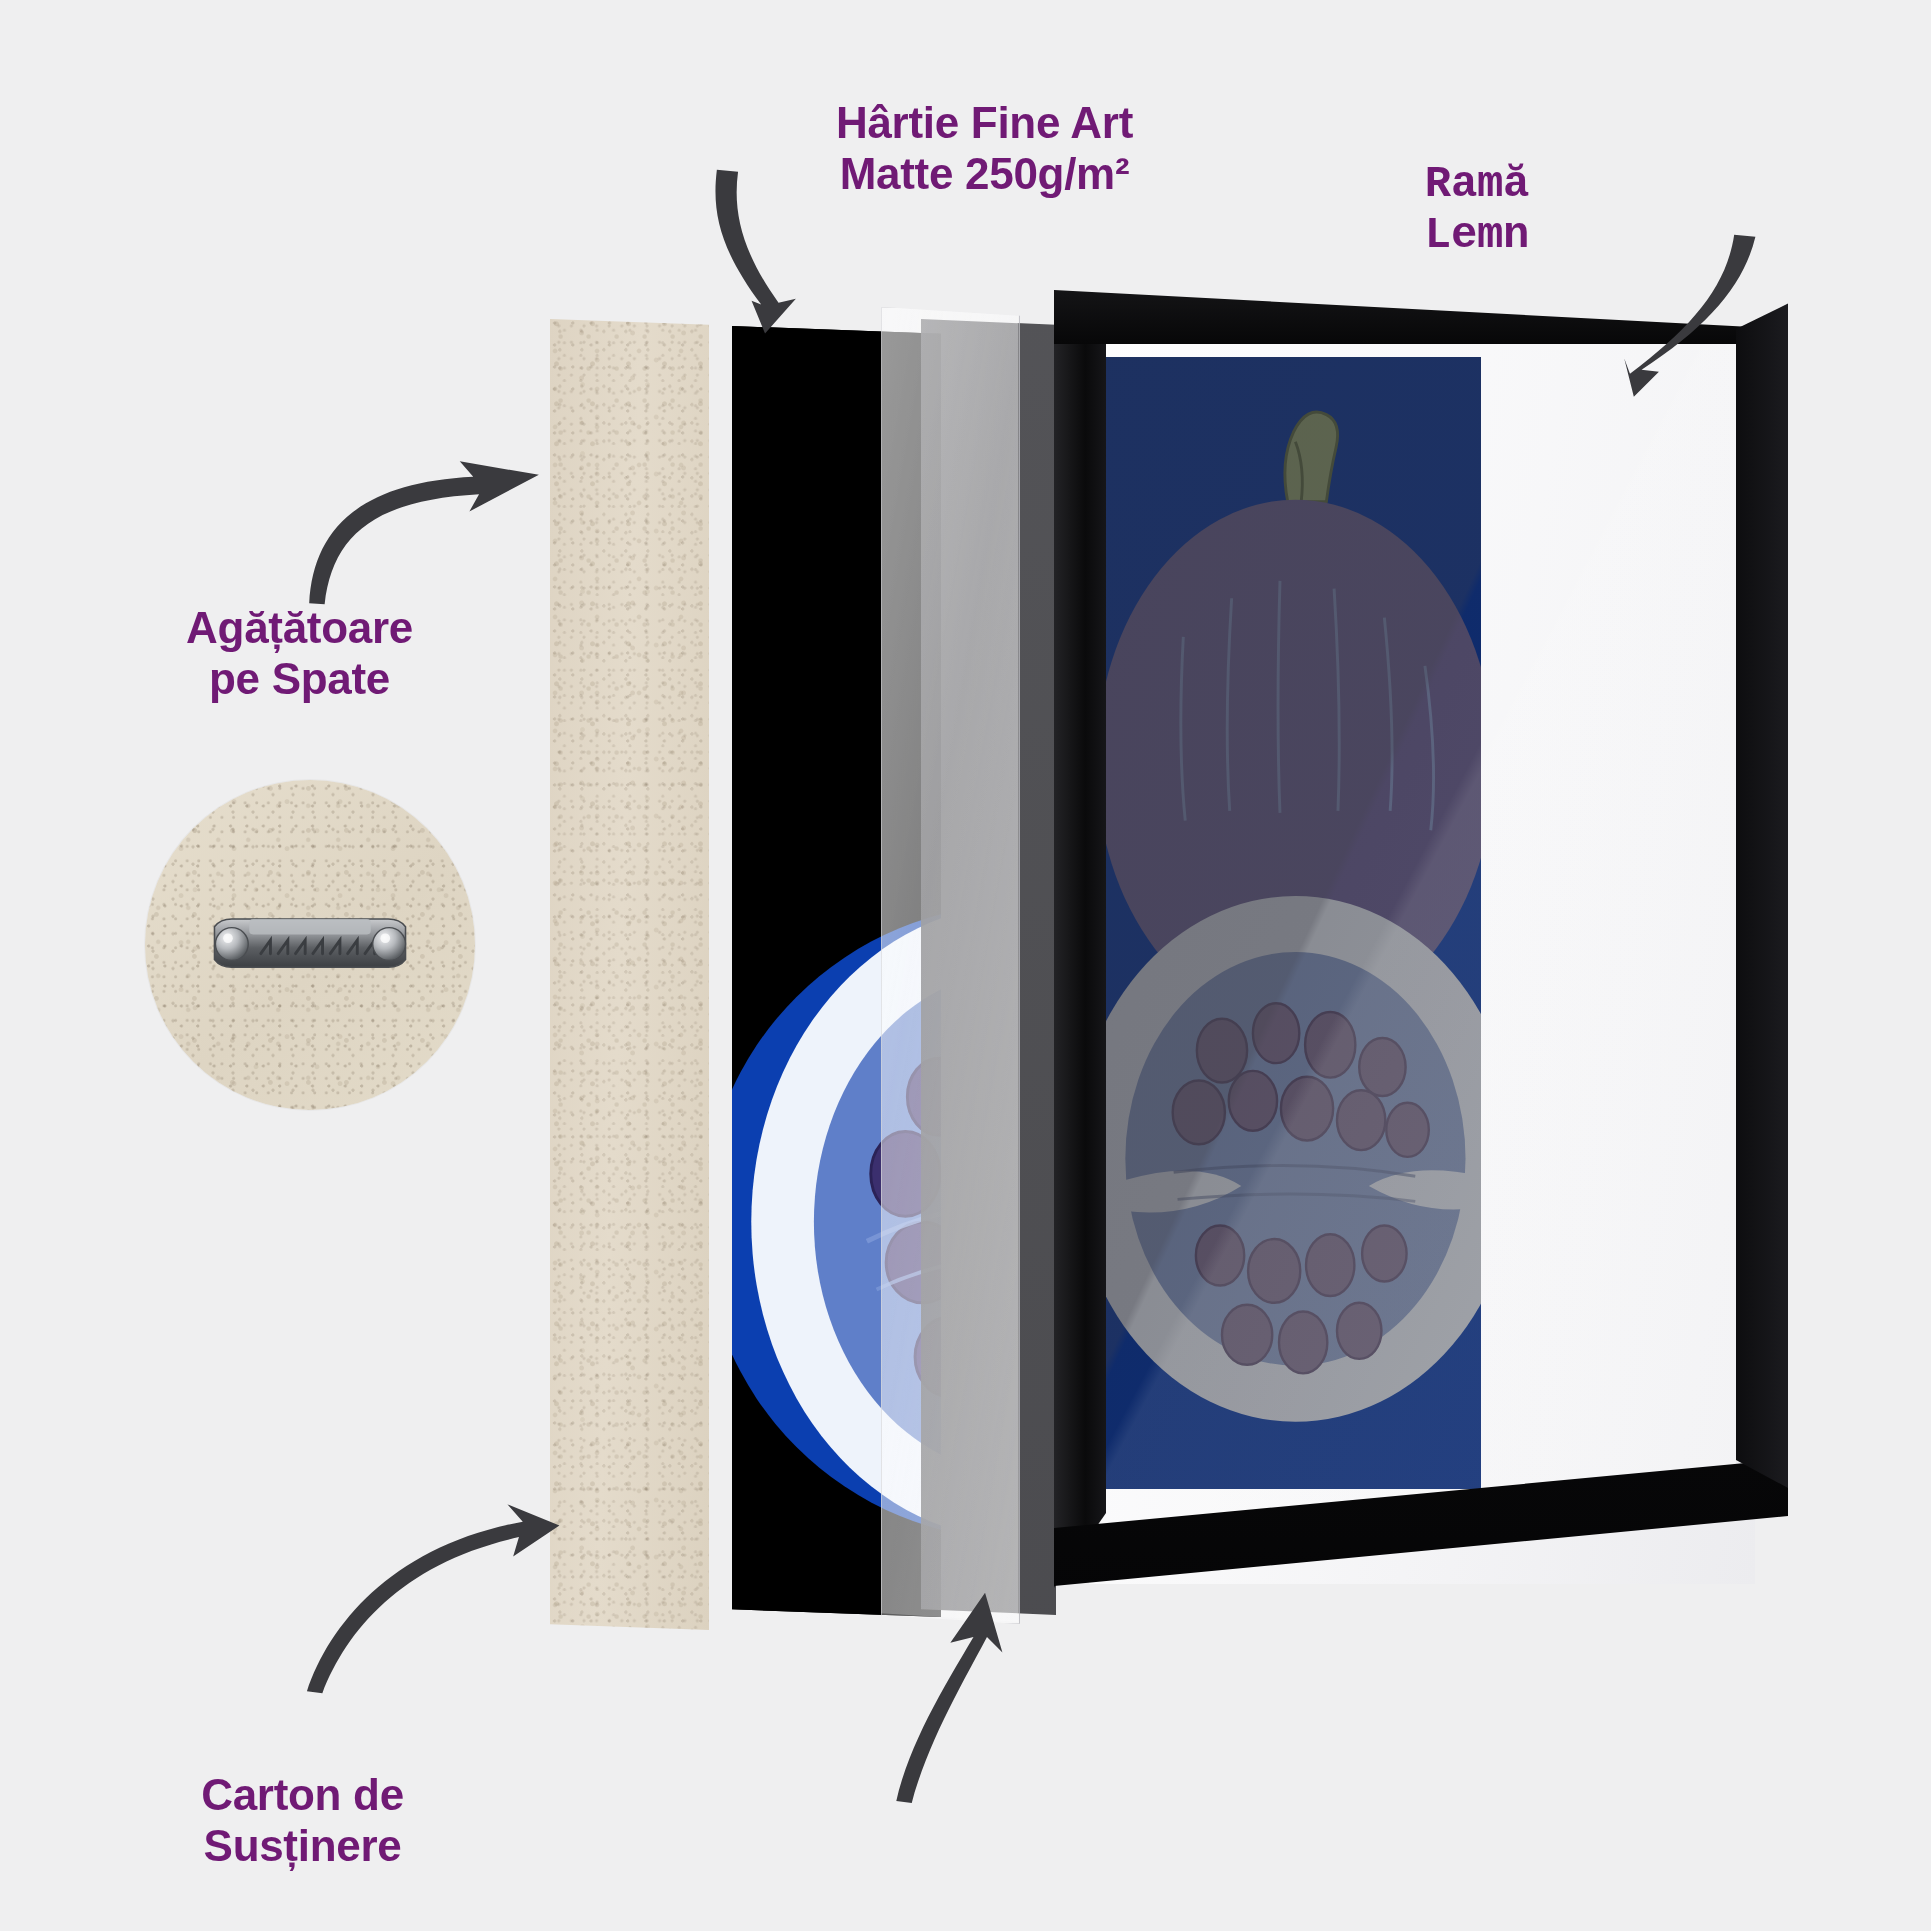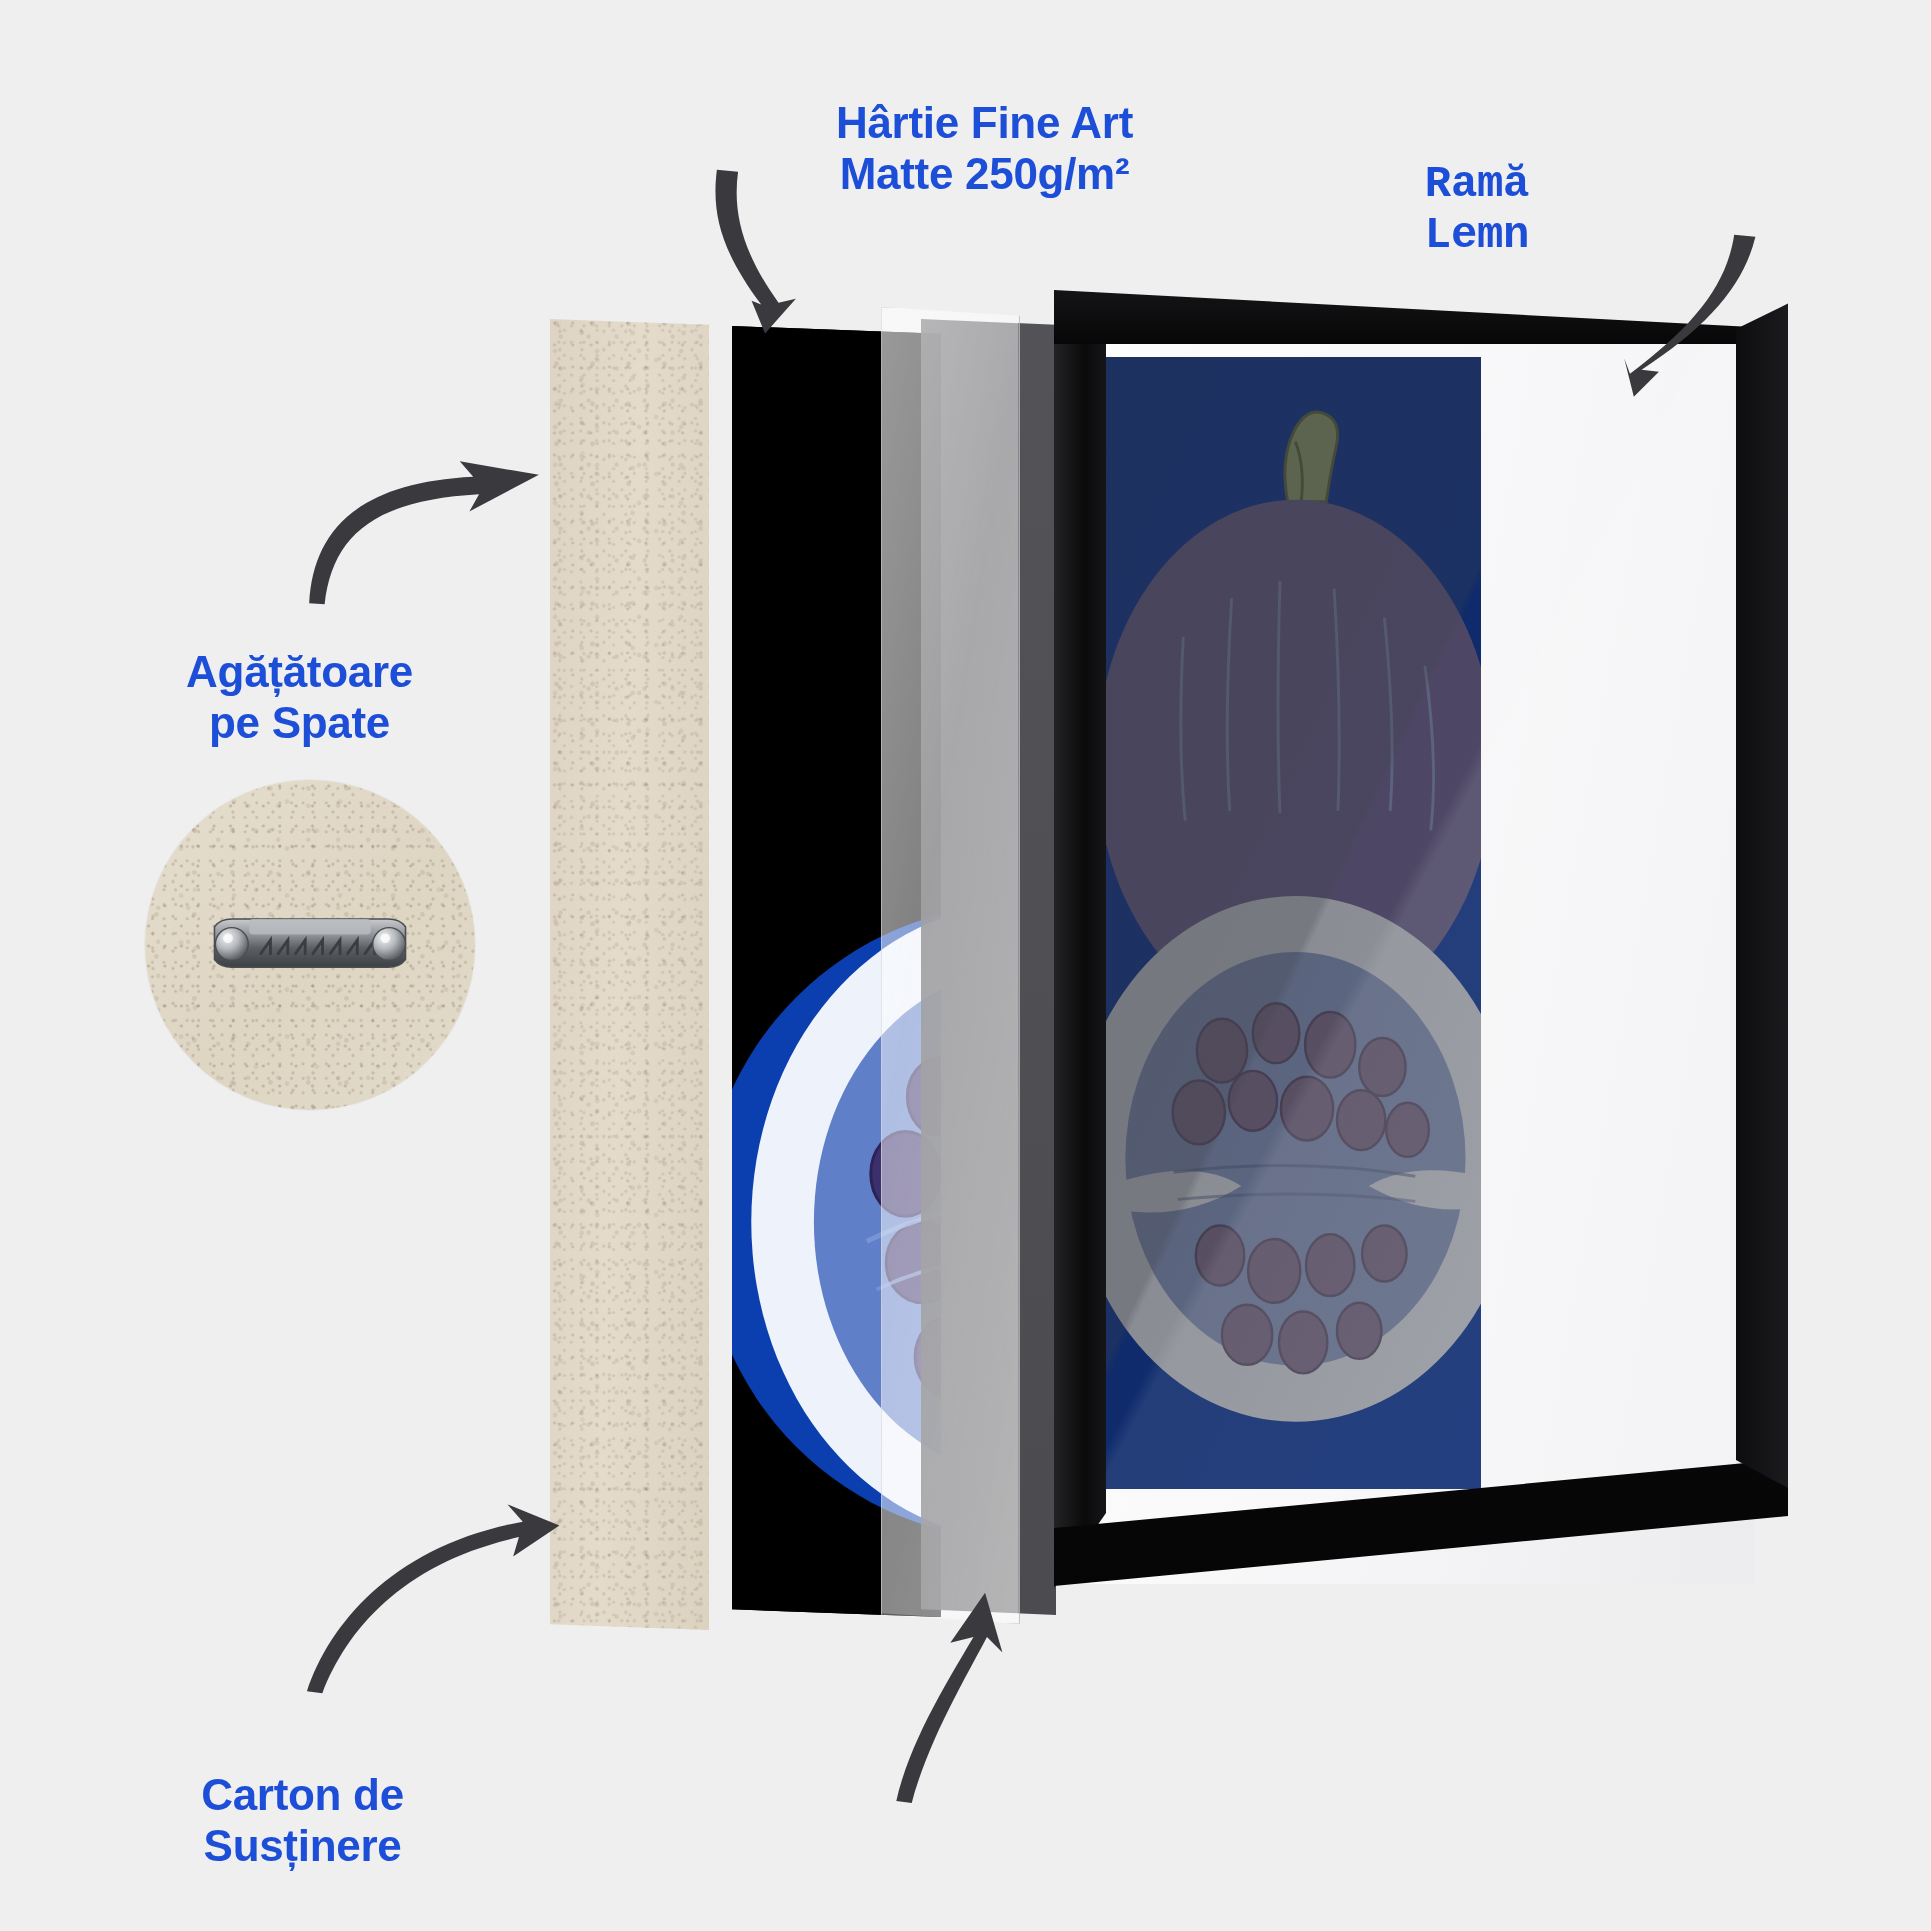--- a/index.html
+++ b/index.html
@@ -9,31 +9,31 @@
     background:#efeff0;
     font-family:"Liberation Sans", sans-serif;
     overflow:hidden;
     position:relative;
   }
   .stage{position:absolute;inset:0;}
 
   
   .label{
     position:absolute;
-    color:#1d4ed8;
+    color:#701a75;
     font-weight:700;
     font-size:44px;
     line-height:1.17;
     letter-spacing:-0.3px;
     white-space:pre-line;
     text-align:center;
   }
   #label-paper{ left:772px; top:97px; width:425px; }
   #label-frame{ left:1332px; top:159px; width:290px;font-family:Liberation Mono, monospace; }
-  #label-hanger{ left:116px; top:646px; width:367px; }
+  #label-hanger{ left:116px; top:602px; width:367px; }
   #label-backboard{ left:124px; top:1744px; width:357px;margin-top:25px; }
   #label-acrylic{ left:874px; top:1736px; width:290px; text-align:left;}
 
   
   .arrow{position:absolute;pointer-events:none;}
   #arrow-paper{ left:705px; top:164px; }
   #arrow-frame{ left:1574px; top:227px; }
   #arrow-hanger{ left:280px; top:415px; }
   #arrow-backboard{ left:270px; top:1487px; }
   #arrow-acrylic{ left:850px; top:1583px; }

